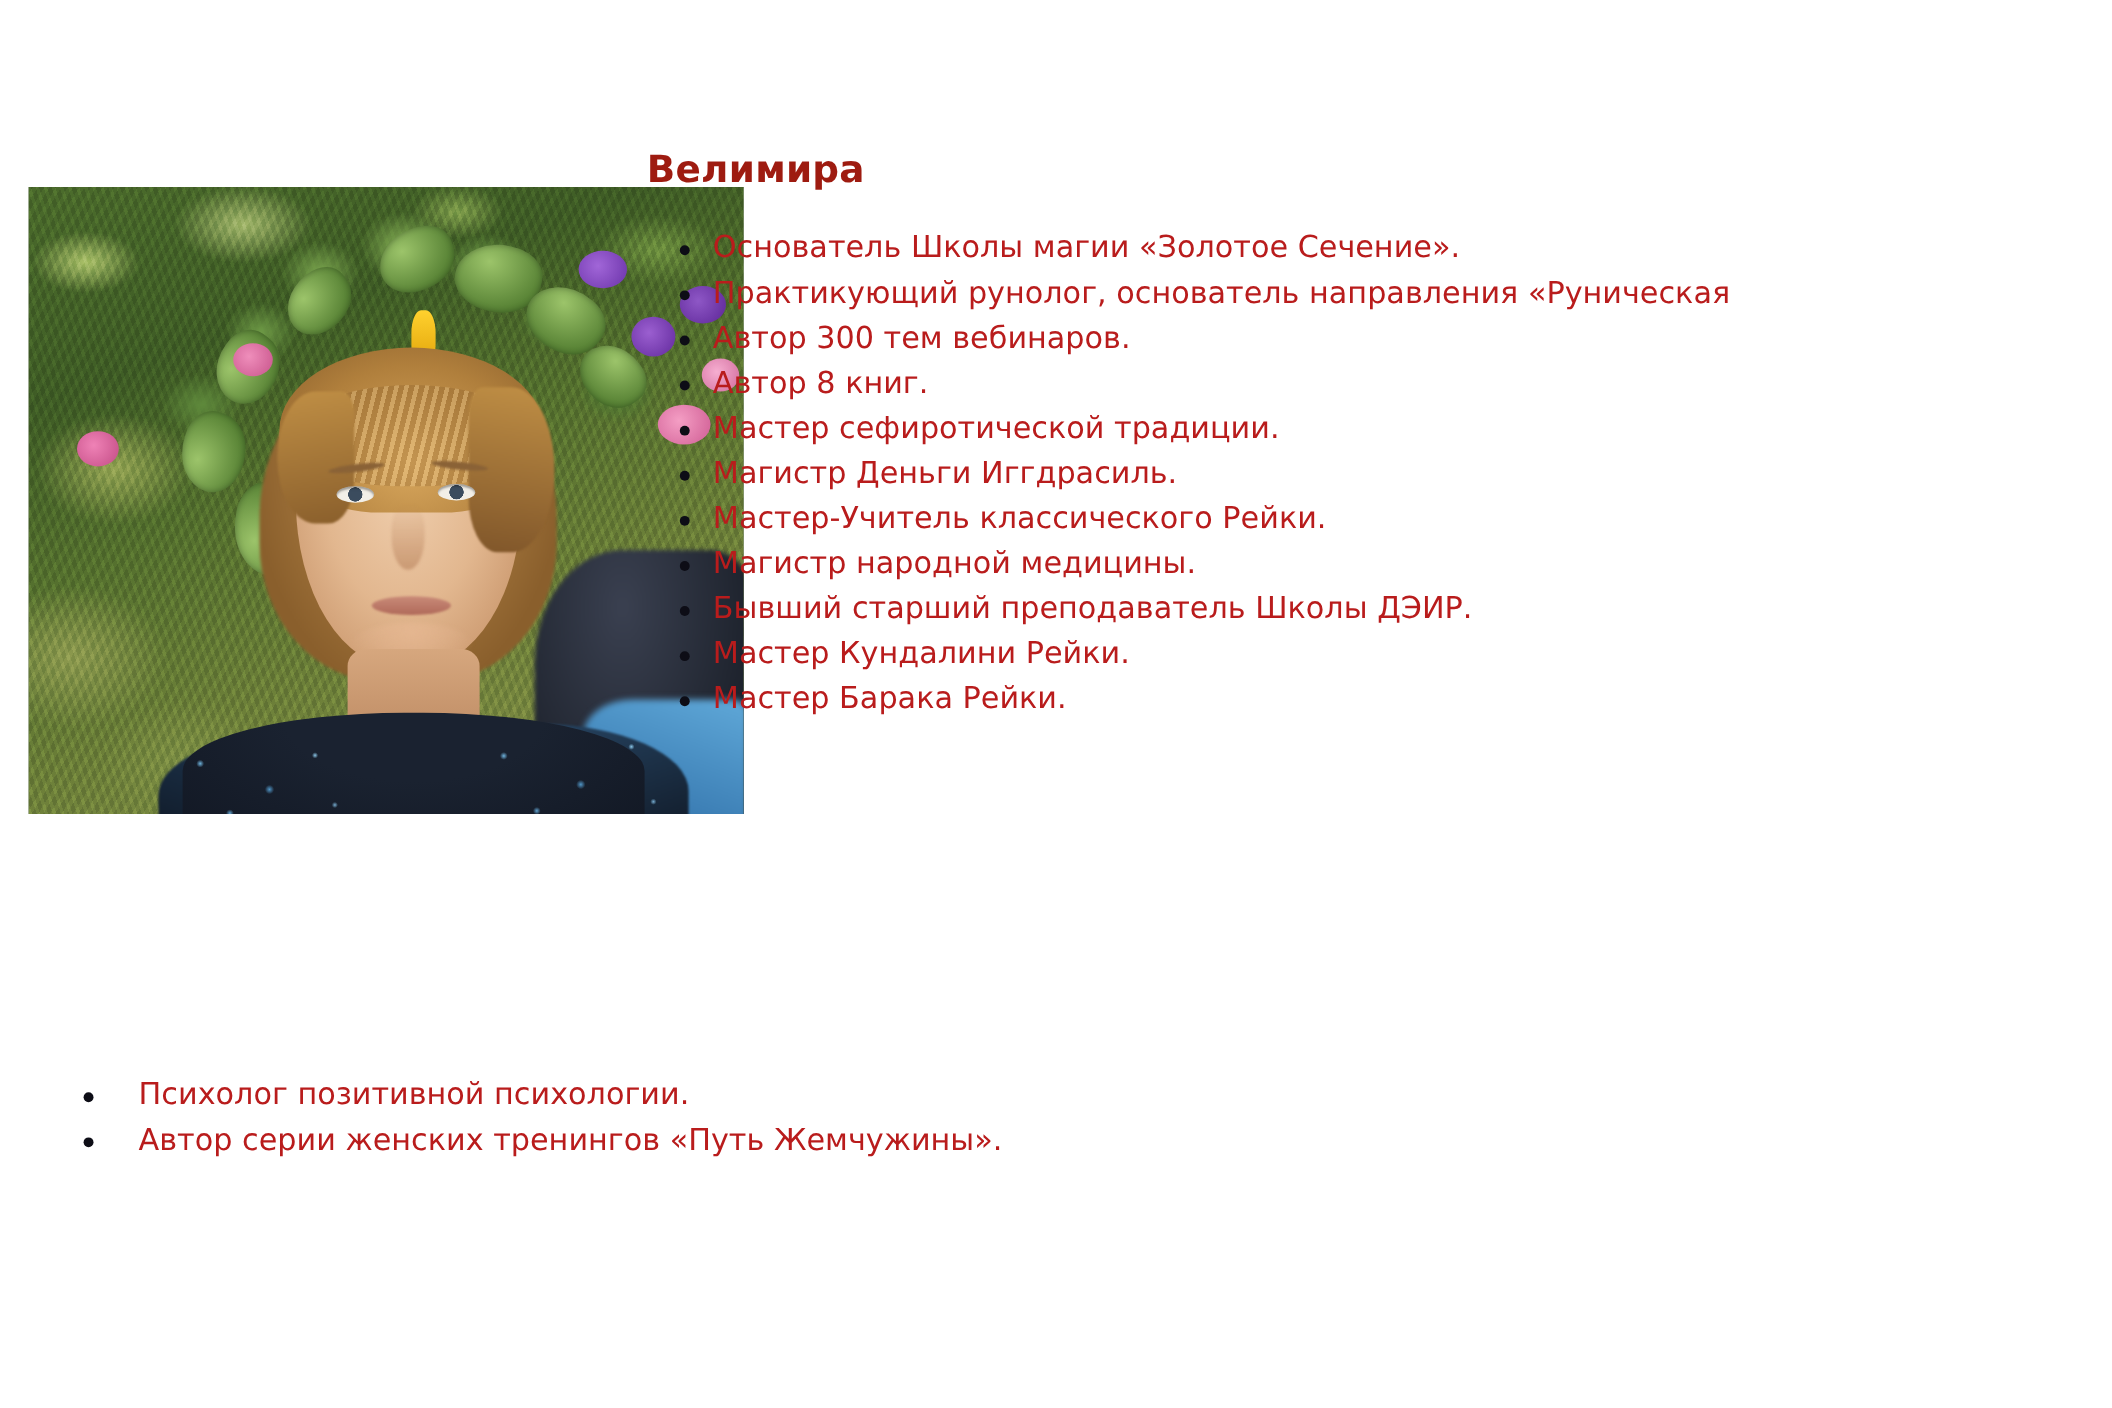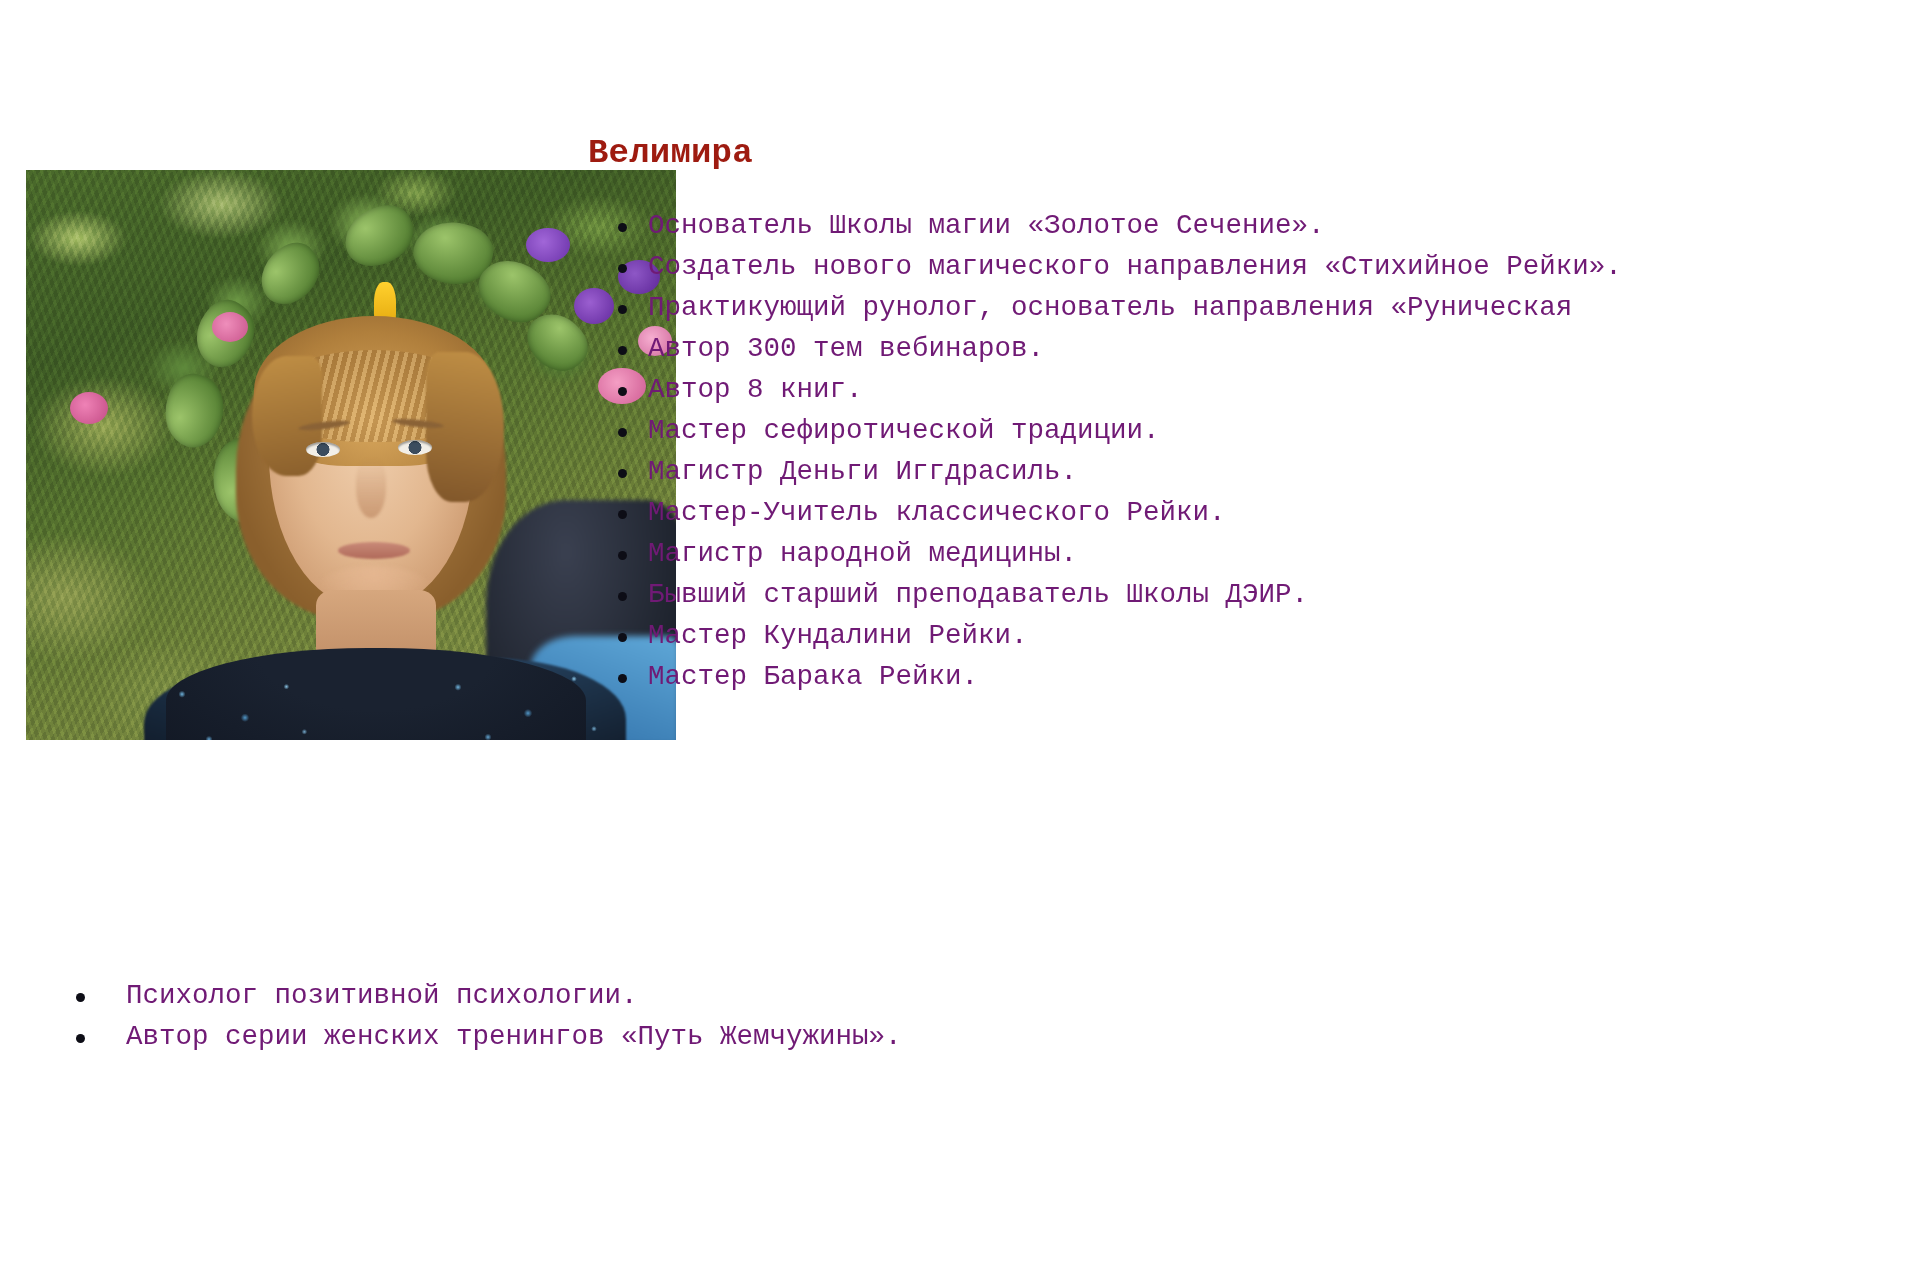--- a/index.html
+++ b/index.html
@@ -14,21 +14,20 @@
     overflow: hidden;
     position: relative;
   }
 
   #slide {
     position: absolute;
     left: 0; top: 0;
     width: 1920px;
     height: 1280px;
     background: #ffffff;
-    font-family: Liberation Mono, monospace;
   }
 
   
   #portrait {
     position: absolute;
     left: 26px;
     top: 170px;
     width: 650px;
     height: 570px;
     overflow: hidden;
@@ -206,21 +205,21 @@
     letter-spacing: .2px;
   }
 
   .bullet-list {
     list-style: none;
     margin: 0;
     padding: 0;
   }
   .bullet-list li {
     position: relative;
-    color: #701a75;
+    color: #b91c1c;
     font-size: 27.5px;
     line-height: 41px;
     padding-left: 78px;
   }
   .bullet-list li::before {
     content: "";
     position: absolute;
     left: 48px;
     top: 18px;
     width: 9px;
@@ -300,21 +299,20 @@
     <div class="layer shoulder-r"></div>
     <div class="layer blouse"></div>
     <div class="layer lace l"></div>
     <div class="layer lace r"></div>
   </div>
 
   <div id="headline">Велимира</div>
 
   <ul id="main-list" class="bullet-list">
     <li>Основатель Школы магии «Золотое Сечение».</li>
-    <li>Создатель нового магического направления «Стихийное Рейки».</li>
     <li>Практикующий рунолог, основатель направления «Руническая</li>
     <li>Автор 300 тем вебинаров.</li>
     <li>Автор 8 книг.</li>
     <li>Мастер сефиротической традиции.</li>
     <li>Магистр Деньги Иггдрасиль.</li>
     <li>Мастер-Учитель классического Рейки.</li>
     <li>Магистр народной медицины.</li>
     <li>Бывший старший преподаватель Школы ДЭИР.</li>
     <li>Мастер Кундалини Рейки.</li>
     <li>Мастер Барака Рейки.</li>

